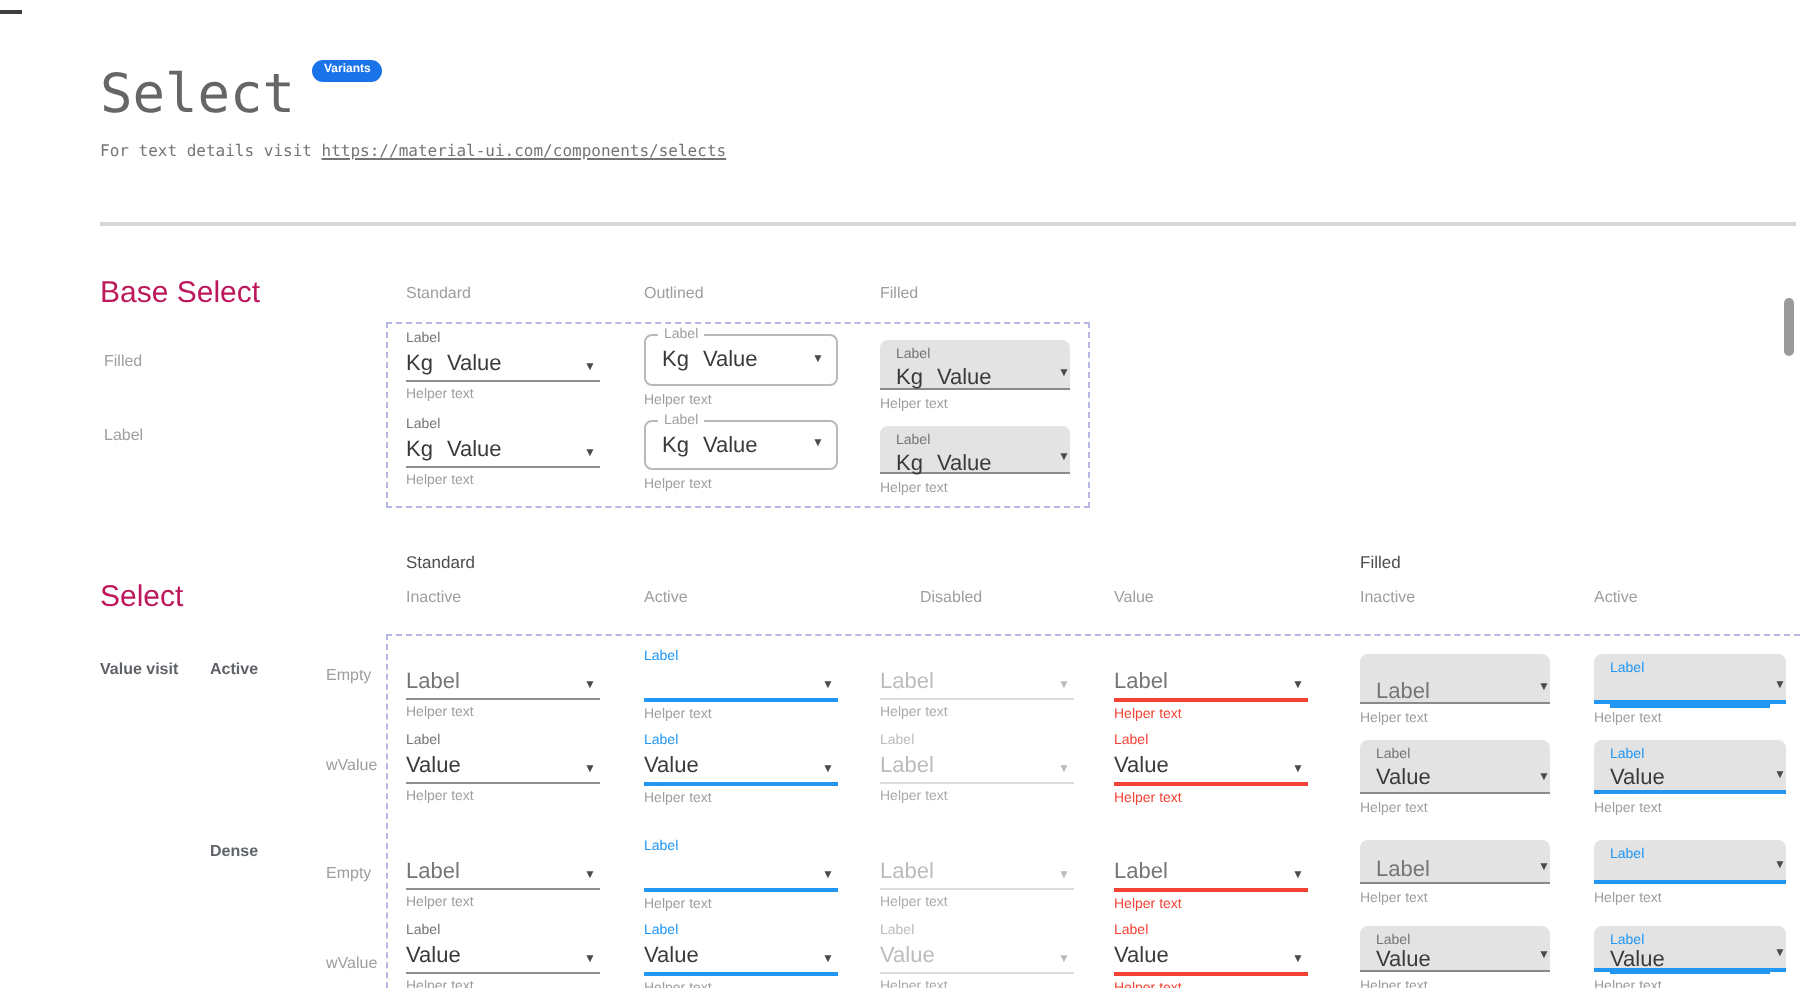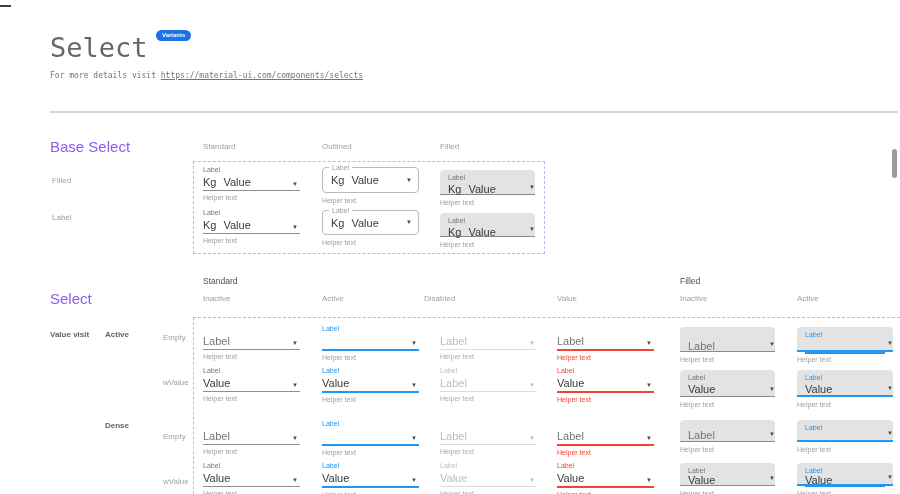--- a/index.html
+++ b/index.html
@@ -13,21 +13,21 @@
       font-size:27px;color:#666;font-weight:400;line-height:30px;}
   #variants-badge{left:156px;top:30px;background:#1a73e8;color:#fff;font-size:6px;
       font-weight:bold;padding:2px 6px;border-radius:7px;line-height:7px;}
   #subtitle{left:50px;top:71px;font-family:"DejaVu Sans Mono",monospace;
       font-size:8px;color:#757575;}
   #subtitle a{color:#757575;text-decoration:underline;}
   #header-divider{left:50px;top:111px;width:848px;height:2px;background:#d8d8d8;}
   #scrollbar-thumb{left:892px;top:149px;width:5px;height:29px;background:#9b9b9b;border-radius:3px;}
 
   
-  .section-title{font-size:15px;color:#8b5cf6;text-align:right;}
+  .section-title{font-size:15px;color:#be185d;text-align:right;}
   .colhead{font-size:8px;color:#9e9e9e;}
   .grouphead{font-size:8.5px;color:#4d4d4d;}
   .rowlabel{font-size:8px;color:#9e9e9e;}
   .rowgroup{font-size:8px;color:#5f6368;font-weight:bold;}
 
   .dashed-box{border:1px dashed #b6b9e6;}
 
   
   .cell{position:absolute;width:97px;}
   .flabel{height:9px;line-height:9px;font-size:7px;color:#757575;}
@@ -70,21 +70,21 @@
 </head>
 <body>
 
 <div id="app">
 
   <div class="abs" id="top-dash"></div>
   <div class="abs" id="scrollbar-thumb"></div>
 
   <h1 class="abs" id="page-title" style="margin:0">Select</h1>
   <span class="abs" id="variants-badge">Variants</span>
-  <div class="abs" id="subtitle"><span>For more details visit </span><a href="#">https://material-ui.com/components/selects</a></div>
+  <div class="abs" id="subtitle"><span>For text details visit </span><a href="#">https://material-ui.com/components/selects</a></div>
   <div class="abs" id="header-divider"></div>
 
   <div class="abs section-title" style="left:50px;top:138px">Base Select</div>
   <span class="abs colhead" style="left:203px;top:142px">Standard</span>
   <span class="abs colhead" style="left:322px;top:142px">Outlined</span>
   <span class="abs colhead" style="left:440px;top:142px">Filled</span>
 
   <div class="abs dashed-box" style="left:193px;top:161px;width:350px;height:91px"></div>
 
   <span class="abs rowlabel" style="left:52px;top:176px">Filled</span>
@@ -154,21 +154,21 @@
     <div class="helper">Helper text</div>
   </div>
 
   <div class="abs section-title" style="left:50px;top:290px">Select</div>
 
   <span class="abs grouphead" style="left:203px;top:276px">Standard</span>
   <span class="abs grouphead" style="left:680px;top:276px">Filled</span>
 
   <span class="abs colhead" style="left:203px;top:294px">Inactive</span>
   <span class="abs colhead" style="left:322px;top:294px">Active</span>
-  <span class="abs colhead" style="left:424px;top:294px">Disabled</span>
+  <span class="abs colhead" style="left:460px;top:294px">Disabled</span>
   <span class="abs colhead" style="left:557px;top:294px">Value</span>
   <span class="abs colhead" style="left:680px;top:294px">Inactive</span>
   <span class="abs colhead" style="left:797px;top:294px">Active</span>
 
   <div class="abs dashed-box" style="left:193px;top:317px;width:730px;height:195px"></div>
 
   <span class="abs rowgroup" style="left:50px;top:330px">Value visit</span>
   <span class="abs rowgroup" style="left:105px;top:330px">Active</span>
   <span class="abs rowgroup" style="left:105px;top:421px">Dense</span>
   <span class="abs rowlabel" style="left:163px;top:333px">Empty</span>

